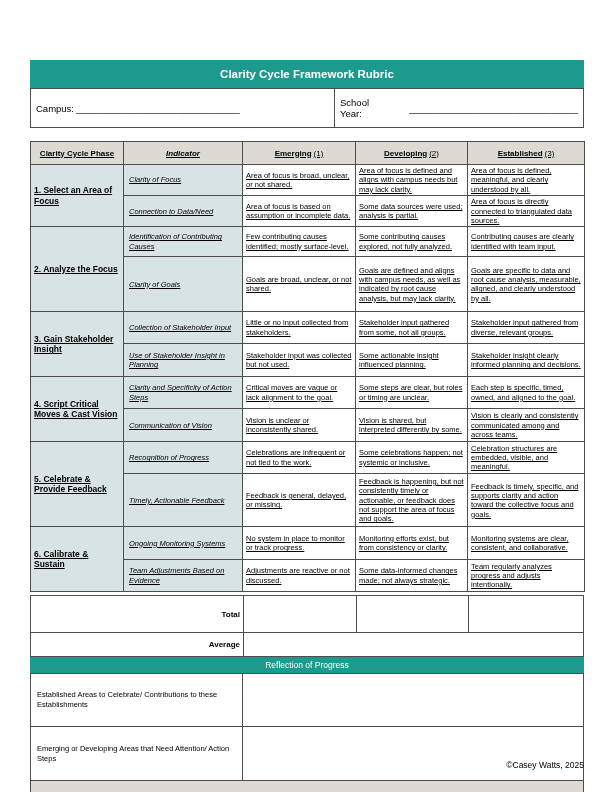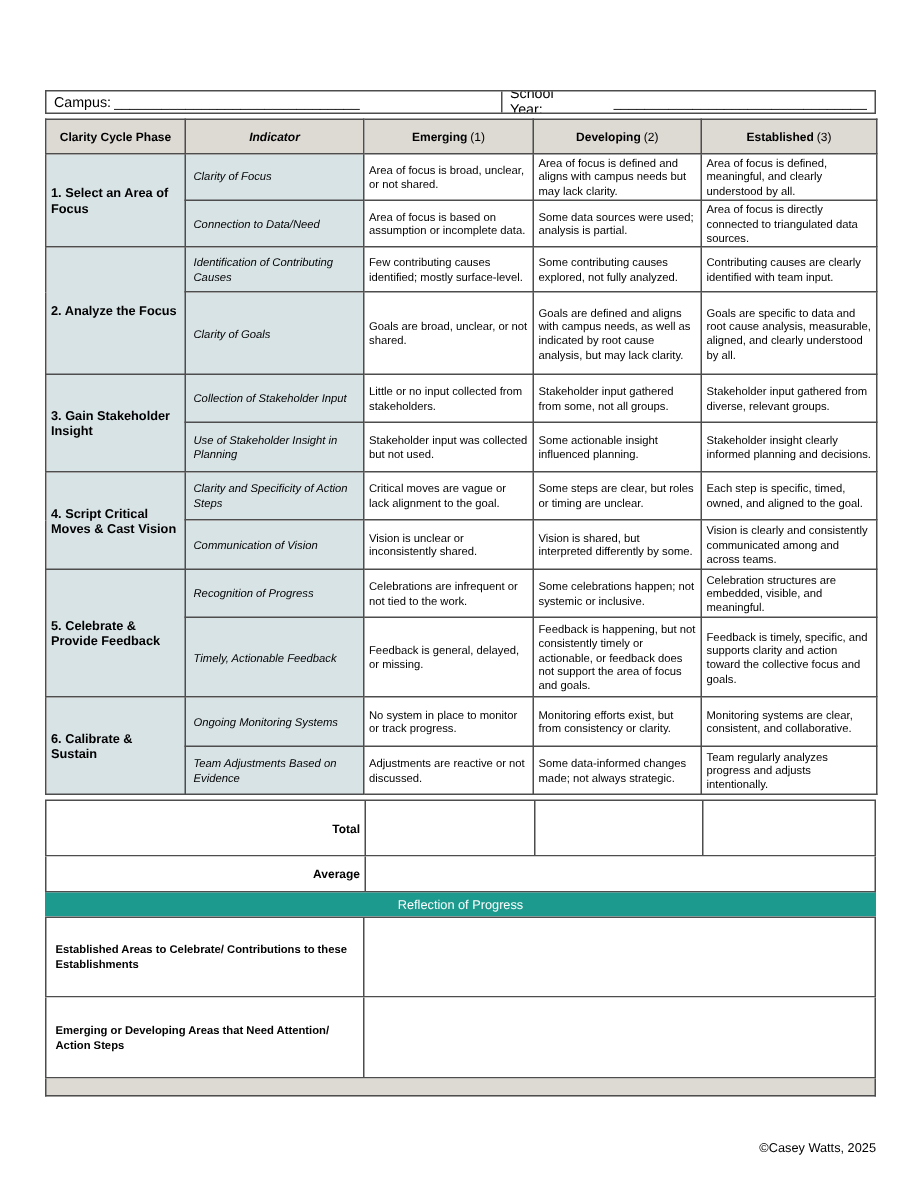--- a/index.html
+++ b/index.html
@@ -5,30 +5,30 @@
 <style>
   * { margin:0; padding:0; box-sizing:border-box; }
   html,body { background:#ffffff; }
   body { font-family:"Liberation Sans", sans-serif; color:#000; }
   .page { position:relative; width:612px; height:792px; background:#fff; overflow:hidden; margin:0 auto; }
   .doc { position:absolute; left:30px; top:60px; width:554px; }
 
   .title-bar { height:28px; background:var(--accent-teal,#1d9a8e); color:#fff; display:flex;
                align-items:center; justify-content:center; font-weight:bold; font-size:11.5px; }
 
-  .campus-row { height:16px; border:1px solid var(--border-gray,#4d4d4d); display:flex;
-                font-size:9.5px; margin-bottom:3px; background:#fff; }
+  .campus-row { height:40px; border:1px solid var(--border-gray,#4d4d4d); display:flex;
+                font-size:9.5px; margin-bottom:13px; background:#fff; }
   .campus-cell { flex:0 0 304px; border-right:1px solid var(--border-gray,#4d4d4d);
                  display:flex; align-items:center; padding:0 5px; overflow:hidden; }
   .year-cell { flex:1; display:flex; align-items:center; padding:0 5px; overflow:hidden;gap:24px; }
   .blank { margin-left:2px; white-space:nowrap; overflow:hidden; }
 
   table.rubric { width:554px; border-collapse:collapse; table-layout:fixed; }
   .rubric th, .rubric td { border:1px solid var(--border-gray,#4d4d4d); vertical-align:middle;
-                           overflow:hidden; }
+                           overflow:hidden;text-decoration:underline; }
   .rubric th { background:var(--header-gray,#ddd9d3); font-size:8px; font-weight:bold; padding:2px; }
   .rubric th .hsuf { font-weight:normal; margin-left:2px; }
   .rubric th.italic .hname { font-style:italic; }
   td.phase { background:var(--phase-blue,#d8e3e6); font-weight:bold; font-size:8.5px;
              padding:2px 3px; line-height:1.25; }
   td.ind { background:var(--phase-blue,#d8e3e6); font-style:italic; font-size:7.5px;
            padding:2px 5px; line-height:1.25; }
   td.desc { background:#fff; font-size:7.5px; padding:1px 3px; line-height:1.25; }
 
   .sum-row { display:flex; border:1px solid var(--border-gray,#4d4d4d); background:#fff; }
@@ -39,34 +39,37 @@
   .sum-cell { border-left:1px solid var(--border-gray,#4d4d4d); }
   .cell-a { width:113px; } .cell-b { width:112px; } .cell-c { flex:1; }
   .cell-wide { flex:1; }
 
   .section-bar { height:16px; background:var(--accent-teal,#1d9a8e); color:#fff; font-weight:normal;
                  font-size:8.5px; display:flex; align-items:center; justify-content:center; }
 
   .refl-row { display:flex; height:54px; border:1px solid var(--border-gray,#4d4d4d); background:#fff; }
   .refl-row + .refl-row { border-top:none; }
   .refl-label { width:212px; border-right:1px solid var(--border-gray,#4d4d4d); padding:12px 6px;
-                font-weight:bold; font-size:7.5px; display:flex; align-items:center; line-height:1.35; }
+                font-weight:normal; font-size:7.5px; display:flex; align-items:center; line-height:1.35; }
   .refl-input { flex:1; }
 
   .gray-bar { height:12px; background:var(--header-gray,#ddd9d3);
               border:1px solid var(--border-gray,#4d4d4d); border-top:none; }
 
   .footer { position:absolute; right:28px; top:760px; font-size:8.5px; }
 </style>
 </head>
 <body>
 
 <div class="page">
   <div class="doc">
 
+    <div class="title-bar">
+      <span>Clarity Cycle Framework Rubric</span>
+    </div>
 
     <div class="campus-row">
       <div class="campus-cell">
         <span>Campus:</span>
         <span class="blank">_______________________________</span>
       </div>
       <div class="year-cell">
         <span>School Year:</span>
         <span class="blank">________________________________________</span>
       </div>

